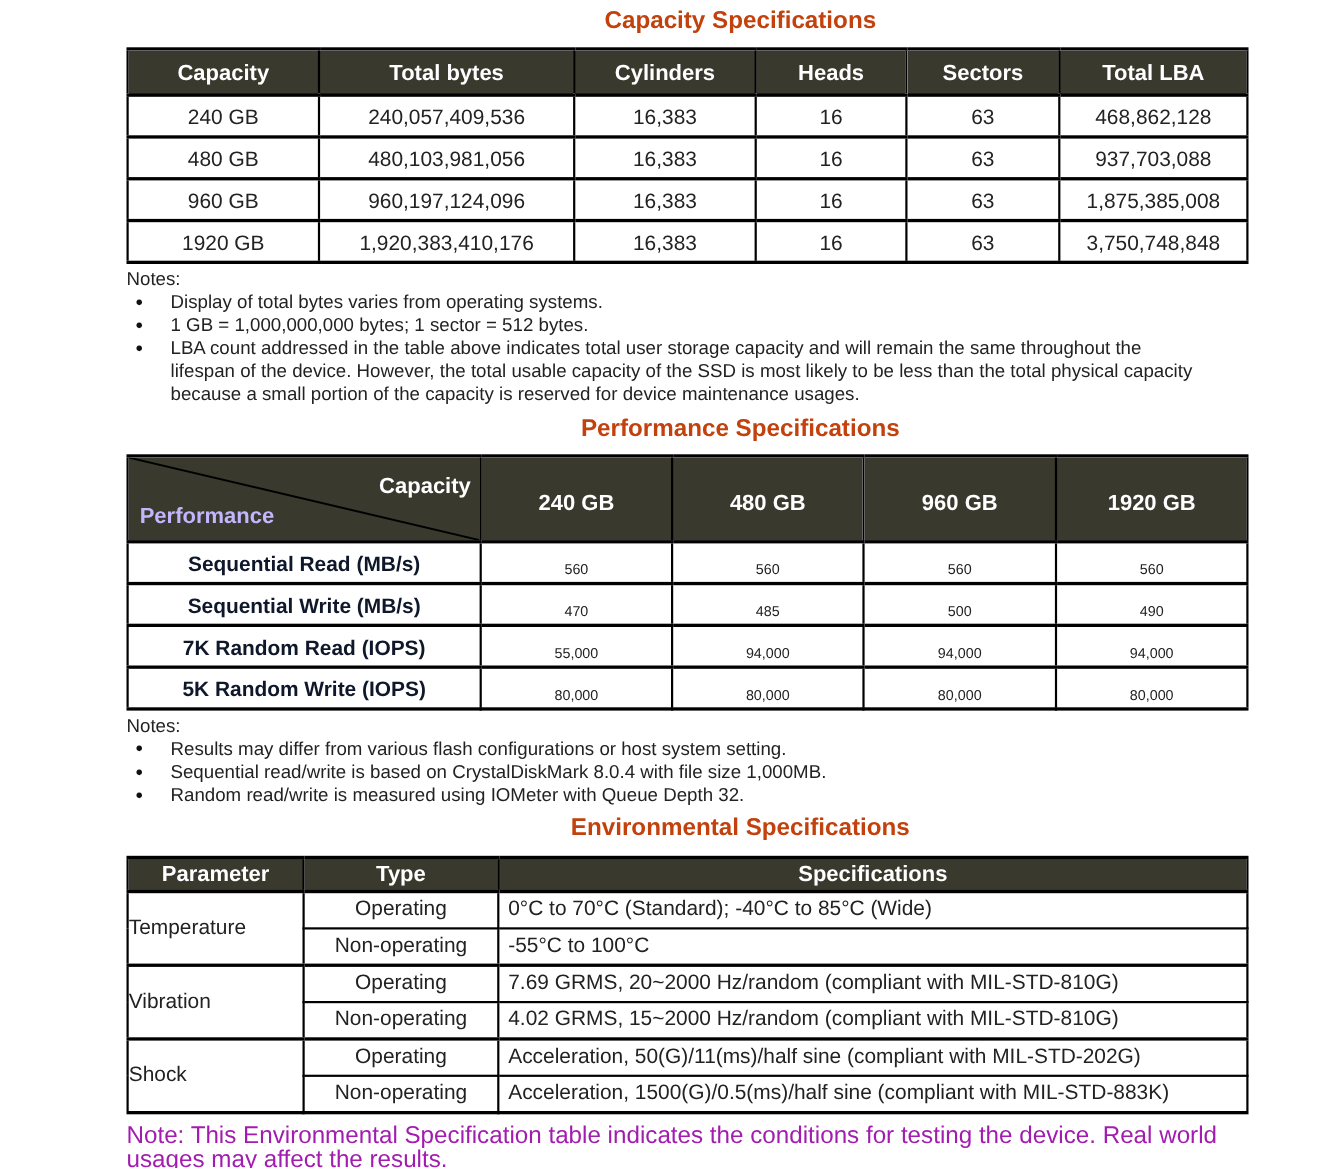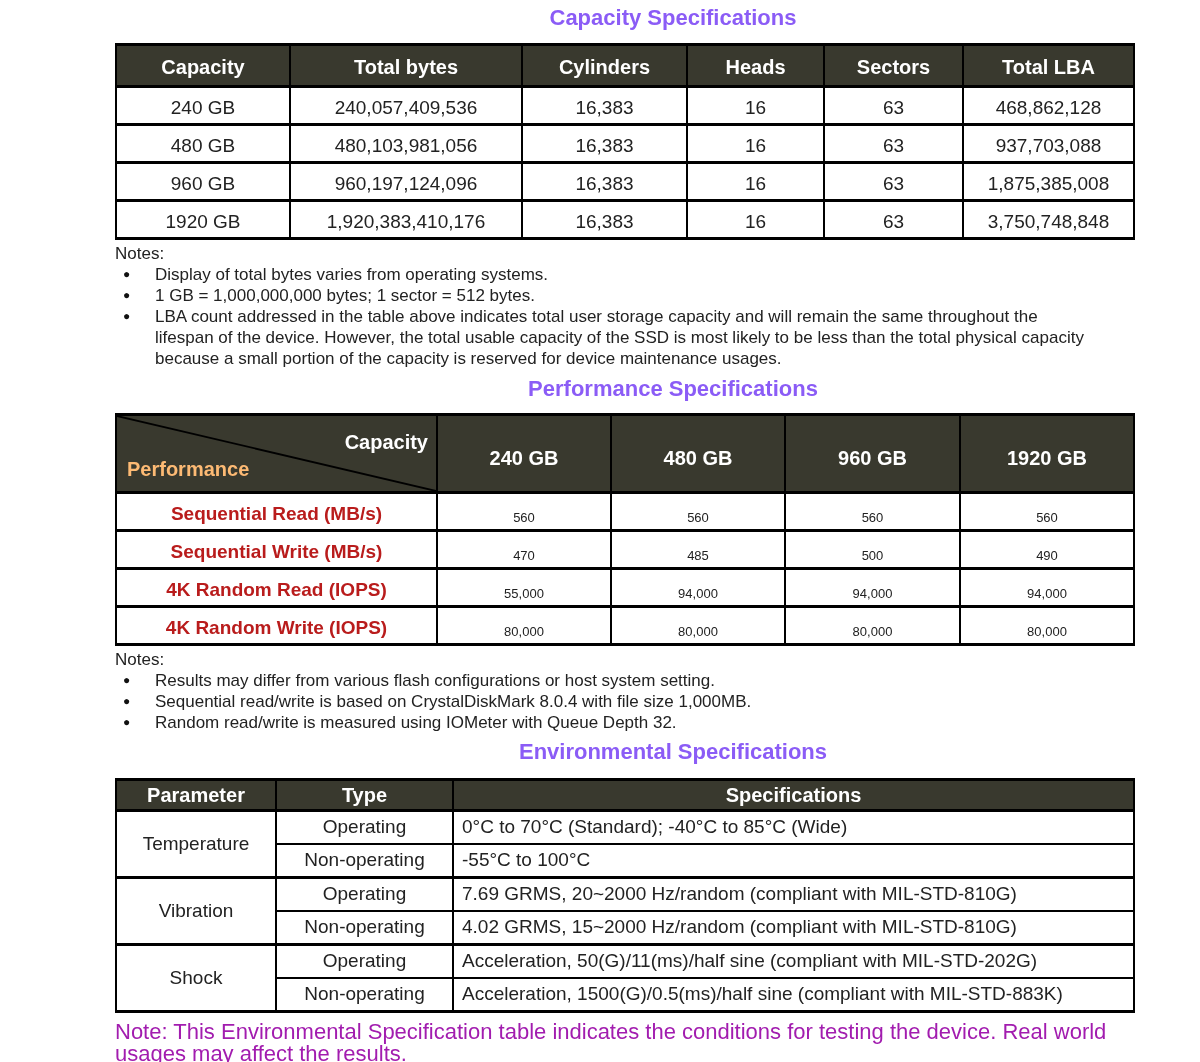--- a/index.html
+++ b/index.html
@@ -6,21 +6,21 @@
   html,body { background:#fff; }
   .page {
     position:relative;
     width:1200px; height:1062px;
     background:#fff;
     color:#222;
     font-family:"Liberation Sans","DejaVu Sans",sans-serif;
     overflow:hidden;
   }
   .section-title {
-    font-size:22px; font-weight:bold; color:#8b5cf6;
+    font-size:22px; font-weight:bold; color:#c2410c;
     text-align:center; padding-left:146px; line-height:26px;
   }
   .t1-title { margin-top:5px; }
   .t2-title { margin-top:7px; }
   .t3-title { margin-top:6px; }
 
   table.spec-table {
     border-collapse:collapse; table-layout:fixed;
     margin-left:115px; width:1018px;
     border:2px solid #000; border-top-width:3px; border-bottom-width:3px;
@@ -49,36 +49,36 @@
     font-size:12px; line-height:21px; color:#111;
   }
   .note-text { max-width:945px; }
 
   
   .performance-table { margin-top:11px; }
   .performance-table thead th.cap-head { height:65px; vertical-align:middle; padding-top:10px; }
   .performance-table thead th.corner { position:relative; padding:0; }
   .corner svg.diag { position:absolute; left:0; top:0; width:100%; height:100%; display:block; }
   .corner .corner-top { position:absolute; top:15px; right:8px; color:#fff; font-size:20px; font-weight:bold; }
-  .corner .corner-bottom { position:absolute; bottom:10px; left:10px; color:#fdba74; font-size:20px; font-weight:bold; }
+  .corner .corner-bottom { position:absolute; bottom:10px; left:10px; color:#c4b5fd; font-size:20px; font-weight:bold; }
   .performance-table tbody th.row-label {
-    background:#fff; color:#b91c1c; font-weight:bold; font-size:19px;
+    background:#fff; color:#0f172a; font-weight:bold; font-size:19px;
     height:31px; text-align:center; vertical-align:bottom;
     padding:0 4px 4px; border-top-width:3px;
   }
   .performance-table tbody td {
     height:31px; font-size:13px; text-align:center;
     vertical-align:bottom; padding:0 4px 4px; border-top-width:3px;
   }
 
   
   .env-table { margin-top:13px;padding-left:34px; }
   .env-table thead th { height:28px; vertical-align:middle; }
   .env-table tbody td { font-size:19px; }
-  .env-table td.parameter-cell { text-align:center; vertical-align:middle; }
+  .env-table td.parameter-cell { vertical-align:middle; }
   .env-table td.type-cell { height:26px; text-align:center; vertical-align:bottom; padding-bottom:5px; }
   .env-table td.spec-cell { height:26px; text-align:left; vertical-align:bottom; padding:0 4px 5px 8px; }
   .env-table tr.group-start td { border-top-width:3px; }
 
   .footnote {
     margin:8px 0 0 115px; width:1000px;
     font-size:22px; line-height:22px; color:#a21caf;
   }
 </style>
 </head>
@@ -193,28 +193,28 @@
         <td>560</td>
       </tr>
       <tr>
         <th class="row-label">Sequential Write (MB/s)</th>
         <td>470</td>
         <td>485</td>
         <td>500</td>
         <td>490</td>
       </tr>
       <tr>
-        <th class="row-label">4K Random Read (IOPS)</th>
+        <th class="row-label">7K Random Read (IOPS)</th>
         <td>55,000</td>
         <td>94,000</td>
         <td>94,000</td>
         <td>94,000</td>
       </tr>
       <tr>
-        <th class="row-label">4K Random Write (IOPS)</th>
+        <th class="row-label">5K Random Write (IOPS)</th>
         <td>80,000</td>
         <td>80,000</td>
         <td>80,000</td>
         <td>80,000</td>
       </tr>
     </tbody>
   </table>
 
   <div class="notes n2">
     <div class="notes-label">Notes:</div>

